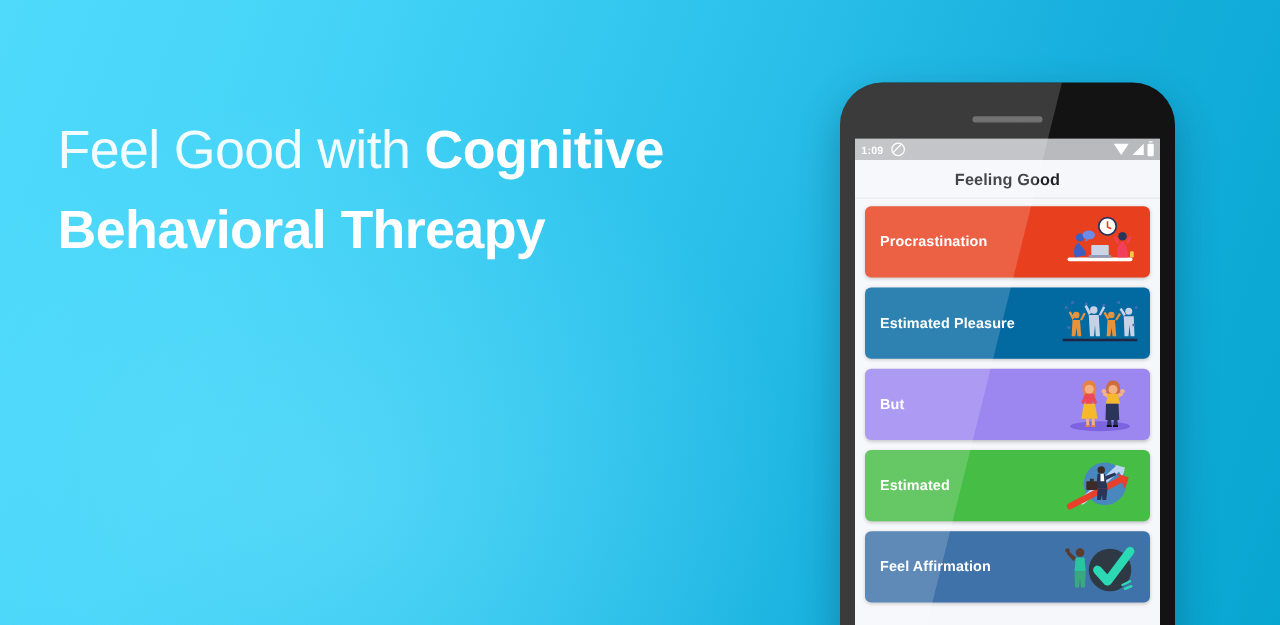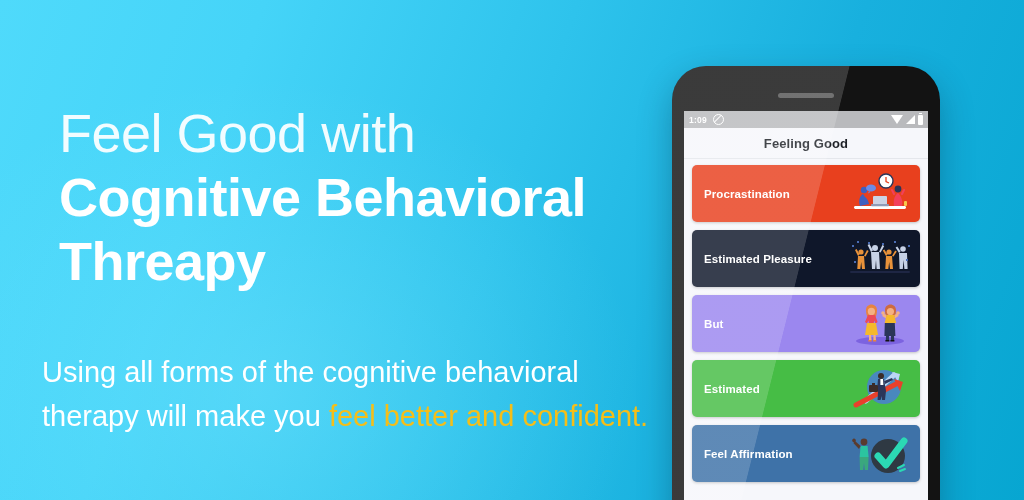--- a/index.html
+++ b/index.html
@@ -33,22 +33,22 @@
   }
 
   
   .copy {
     position: absolute;
     left: 42px;
     top: 84px;
     width: 620px;
   }
   .headline {
-    margin: 17px;
-    font-size: 54px;
+    margin: 4px;
+    font-size: 43px;
     line-height: 64px;
     letter-spacing: -0.5px;
     color: #ffffff;
     font-weight: 700;
   }
   .headline .light {
     font-weight: 300;
     color: rgba(255,255,255,.93);
   }
   .headline .strong {
@@ -216,21 +216,20 @@
   .card-art svg { display: block; width: 100%; height: 100%; }
 </style>
 </head>
 <body>
 
 <div class="banner">
   <div class="banner-glow"></div>
 
   <div class="copy">
     <h1 class="headline"><span class="light">Feel Good with </span><span class="strong">Cognitive Behavioral Threapy</span></h1>
-    <p class="subline"><span>Using all forms of the cognitive behavioral therapy will make you </span><span class="accent">feel better and confident.</span></p>
   </div>
 
   <div class="phone">
     <div class="phone-speaker"></div>
 
     <div class="phone-screen">
 
       <div class="statusbar">
         <span class="sb-time">1:09</span>
         <span class="sb-dnd"></span>
@@ -261,21 +260,21 @@
               <rect x="25" y="24" width="14" height="9" rx="1" fill="#CBD3E4"></rect>
               <rect x="23" y="32" width="18" height="2.2" rx="1" fill="#8F9CB8"></rect>
               <path d="M46 34c-1-7 1-11 4-13 3 3 5 7 4 13z" fill="#F2405C"></path>
               <circle cx="50" cy="17" r="3.4" fill="#2B3559"></circle>
               <path d="M46 22l-2-4M54 22l2-4" stroke="#F2405C" stroke-width="2" stroke-linecap="round"></path>
               <rect x="56" y="29" width="3" height="5" rx="1" fill="#F7C94B"></rect>
             </svg>
           </span>
         </div>
 
-        <div class="card" style="background:#0f172a">
+        <div class="card" style="background:#0369a1">
           <span class="card-label">Estimated Pleasure</span>
           <span class="card-art">
             <svg viewBox="0 0 64 44">
               <g fill="#E8923A">
                 <circle cx="13" cy="15" r="2.6"></circle>
                 <path d="M10 19h6l1 13h-3l-.8-7-.9 7h-3z"></path>
                 <path d="M10 19l-3-6 1.6-1 3 5.4zM16 19l3-6 1.6 1-3 5.4z"></path>
               </g>
               <g fill="#C7D2E6">
                 <circle cx="27" cy="11" r="3"></circle>

